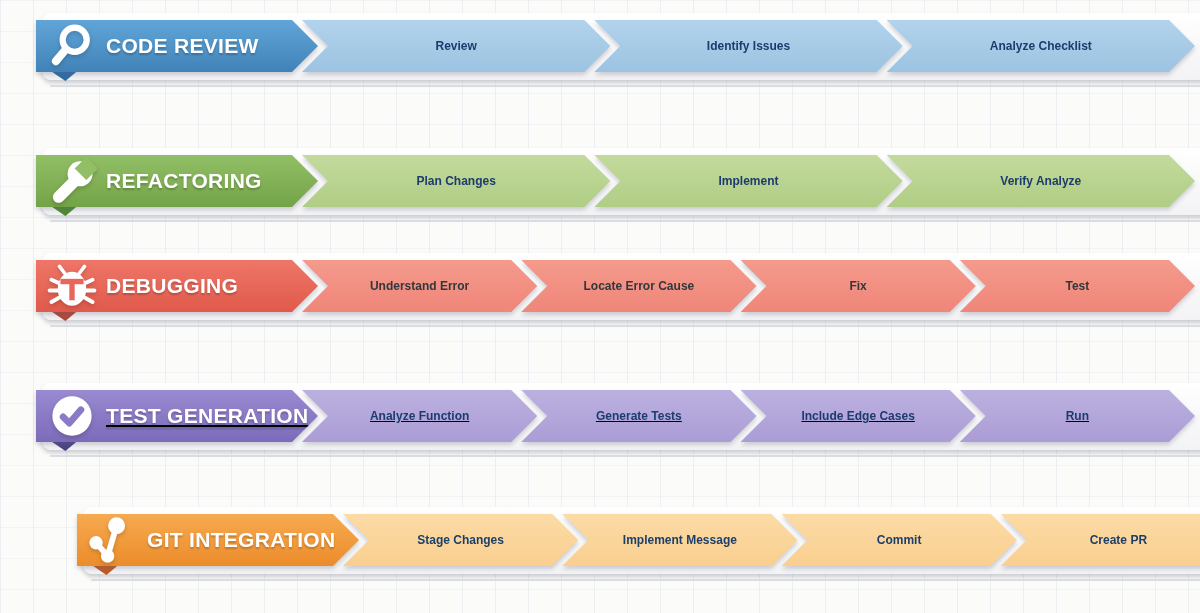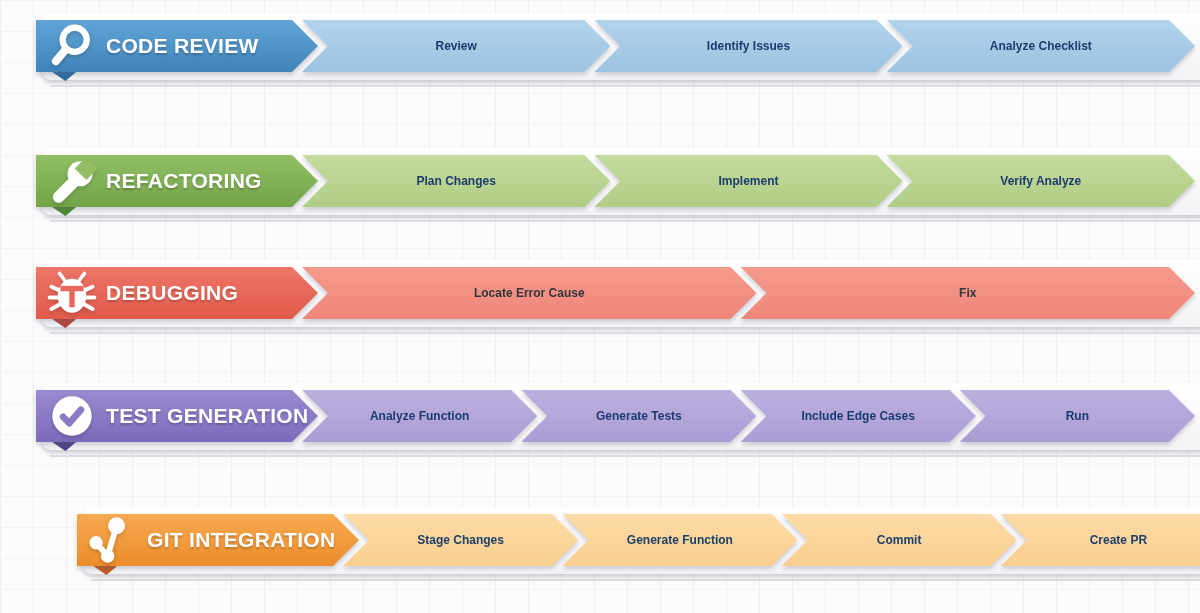--- a/index.html
+++ b/index.html
@@ -108,21 +108,21 @@
         </div>
       <div class="step">
           <span>Implement</span>
         </div>
       <div class="step">
           <span>Verify Analyze</span>
         </div>
     </div>
   </div>
 
-  <div class="row" style="top: 267px; --h-top: #ee7668; --h-bot: #e05a4b; --h-base: #e7685a; --s-top: #f49a8c; --s-bot: #ef8679; --s-text: #33373c; --fold: #b5453a;">
+  <div class="row" style="top: 260px; --h-top: #ee7668; --h-bot: #e05a4b; --h-base: #e7685a; --s-top: #f49a8c; --s-bot: #ef8679; --s-text: #33373c; --fold: #b5453a;">
     <div class="card"></div>
     <div class="row-line"></div>
     <div class="fold"></div>
     <div class="bar">
       <div class="head">
         <span class="icon">
           <svg viewBox="0 0 56 56">
             <line x1="20" y1="14" x2="14" y2="6" stroke="#fff" stroke-width="4" stroke-linecap="round"></line>
             <line x1="36" y1="14" x2="42" y2="6" stroke="#fff" stroke-width="4" stroke-linecap="round"></line>
             <line x1="14" y1="25" x2="5" y2="21" stroke="#fff" stroke-width="4.5" stroke-linecap="round"></line>
@@ -132,29 +132,35 @@
             <line x1="44" y1="33" x2="53" y2="33" stroke="#fff" stroke-width="4.5" stroke-linecap="round"></line>
             <line x1="42" y1="41" x2="51" y2="46" stroke="#fff" stroke-width="4.5" stroke-linecap="round"></line>
             <ellipse cx="28" cy="31" rx="16" ry="19" fill="#fff"></ellipse>
             <rect x="15" y="20" width="26" height="6" fill="var(--h-base)"></rect>
             <rect x="25" y="22" width="6" height="22" fill="var(--h-base)"></rect>
           </svg>
         </span>
         <span class="title">DEBUGGING</span>
       </div>
       <div class="step">
+          <span>Understand Error</span>
+        </div>
+      <div class="step">
           <span>Locate Error Cause</span>
         </div>
       <div class="step">
           <span>Fix</span>
         </div>
-    </div>
-  </div>
-
-  <div class="row" style="top: 390px; --h-top: #998ad1; --h-bot: #7c6bba; --h-base: #8b7ac6; --s-top: #bcb0e0; --s-bot: #ab9dd5; --s-text: #1d3c6e; --fold: #4c4287;">
+      <div class="step">
+          <span>Test</span>
+        </div>
+    </div>
+  </div>
+
+  <div class="row" style="top: 390px; text-decoration: underline; --h-top: #998ad1; --h-bot: #7c6bba; --h-base: #8b7ac6; --s-top: #bcb0e0; --s-bot: #ab9dd5; --s-text: #1d3c6e; --fold: #4c4287;">
     <div class="card"></div>
     <div class="row-line"></div>
     <div class="fold"></div>
     <div class="bar">
       <div class="head">
         <span class="icon">
           <svg viewBox="0 0 56 56">
             <circle cx="28" cy="28" r="22" fill="#fff"></circle>
             <path d="M18 29 L25 36 L38 21" fill="none" stroke="var(--h-base)" stroke-width="7.5" stroke-linecap="round" stroke-linejoin="round"></path>
           </svg>
@@ -190,21 +196,21 @@
             <circle cx="9" cy="31" r="7.5" fill="#fff"></circle>
             <circle cx="22" cy="46" r="7.5" fill="#fff"></circle>
           </svg>
         </span>
         <span class="title">GIT INTEGRATION</span>
       </div>
       <div class="step">
           <span>Stage Changes</span>
         </div>
       <div class="step">
-          <span>Generate Function</span>
+          <span>Implement Message</span>
         </div>
       <div class="step">
           <span>Commit</span>
         </div>
       <div class="step">
           <span>Create PR</span>
         </div>
     </div>
   </div>
 

